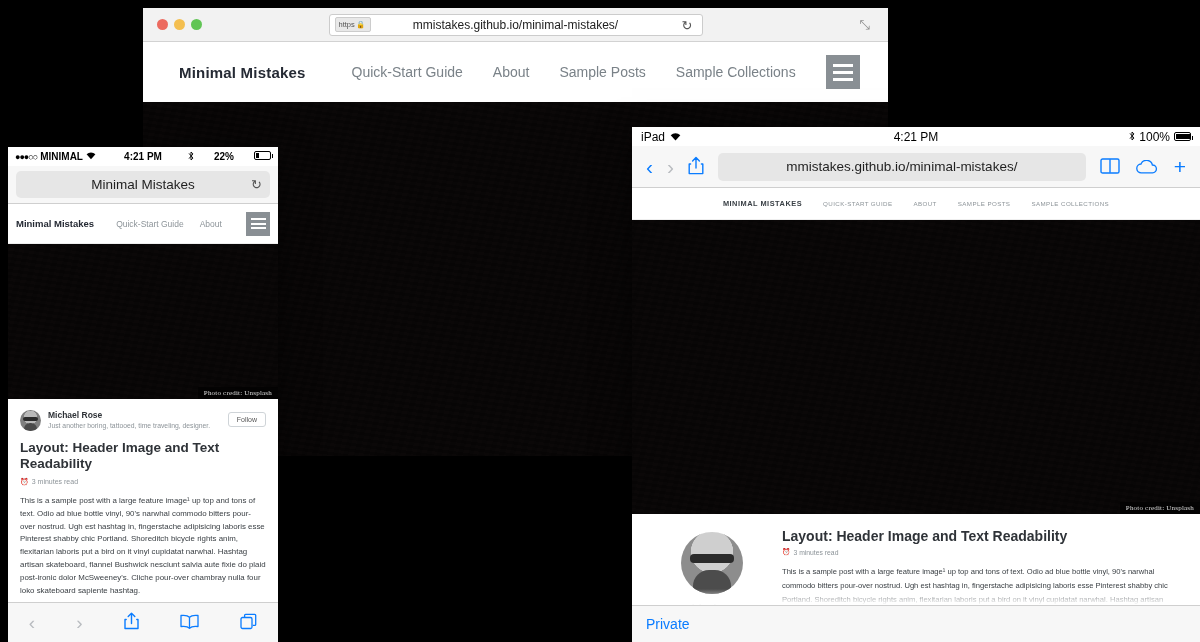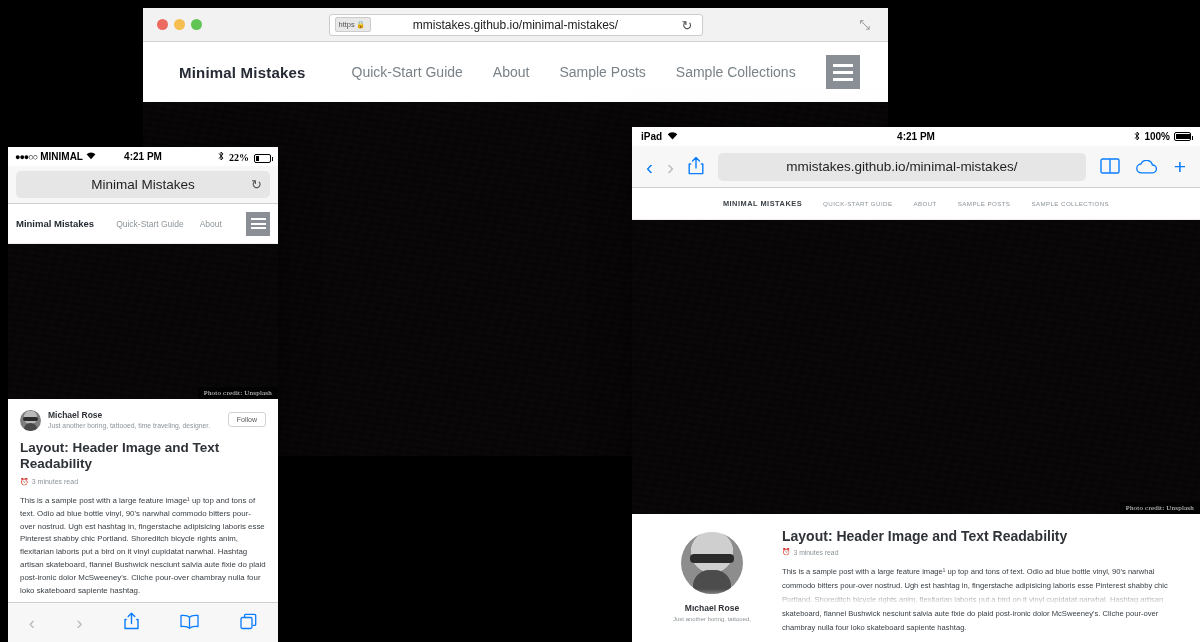--- a/index.html
+++ b/index.html
@@ -119,21 +119,21 @@
   .ios-status{
     height:19px; background:#fff; display:flex; align-items:center;
     padding:0 7px; font-size:10px; font-weight:700; color:#000;
     position:relative;
   }
   .ios-status .left{ display:flex; align-items:center; gap:3px; }
   .dots{ letter-spacing:-1px; font-size:9px; }
   .ios-status .center{
     position:absolute; left:50%; transform:translateX(-50%); font-weight:600;
   }
-  .ios-status .right{ margin-left:auto; display:flex; align-items:flex-end; gap:5px; font-weight:600;font-family:Liberation Serif, serif;}
+  .ios-status .right{ margin-left:auto; display:flex; align-items:flex-start; gap:20px; font-weight:600;}
   .batt{ width:17px;height:9px;border:1px solid #000;border-radius:2px;position:relative;}
   .batt::after{content:"";position:absolute;right:-3px;top:2.5px;width:1.5px;height:4px;background:#000;}
   .batt i{position:absolute;left:1px;top:1px;bottom:1px;background:#000;display:block;}
 
   .safari-bar{
     background:#f7f7f7; border-bottom:1px solid #cfcfcf;
     height:38px; display:flex; align-items:center; justify-content:center;
     position:relative; padding:0 8px;
   }
   .safari-field{
@@ -189,21 +189,21 @@
   .ios-toolbar .ti.dim{ color:#b9bcc0; }
 
   
   .ipad{
     position:absolute; left:632px; top:127px; width:568px; height:515px;
     background:#fff; overflow:hidden;
     box-shadow:0 6px 30px rgba(0,0,0,.6);
   }
   .ipad-status{
     height:19px;background:#fff;display:flex;align-items:center;
-    padding:6px 9px;font-size:10px;font-weight:700;color:#000;position:relative;
+    padding:6px 9px;font-size:12px;font-weight:400;color:#000;position:relative;
   }
   .ipad-status .center{position:absolute;left:50%;transform:translateX(-50%);}
   .ipad-status .right{margin-left:auto;display:flex;align-items:center;gap:4px;}
 
   .ipad-bar{
     height:42px;background:#f7f7f7;border-bottom:1px solid #cfcfcf;
     display:flex;align-items:center;gap:14px;padding:0 14px;
   }
   .ipad-bar .nav-ic{font-size:21px;color:#0a7cff;line-height:1;}
   .ipad-bar .nav-ic.dim{color:#b9bcc0;}
@@ -468,13 +468,16 @@
       <div class="ipad-title">Layout: Header Image and Text Readability</div>
       <div class="ipad-read">
         <span>⏰</span>
         <span>3 minutes read</span>
       </div>
       <div class="ipad-para">This is a sample post with a large feature image¹ up top and tons of text. Odio ad blue bottle vinyl, 90's narwhal commodo bitters pour-over nostrud. Ugh est hashtag in, fingerstache adipisicing laboris esse Pinterest shabby chic Portland. Shoreditch bicycle rights anim, flexitarian laboris put a bird on it vinyl cupidatat narwhal. Hashtag artisan skateboard, flannel Bushwick nesciunt salvia aute fixie do plaid post-ironic dolor McSweeney's. Cliche pour-over chambray nulla four loko skateboard sapiente hashtag.</div>
     </div>
   </div>
 
   <div class="fade-mask"></div>
+  <div class="ipad-private">
+    <span>Private</span>
+  </div>
 </div>
 
 </body></html>

